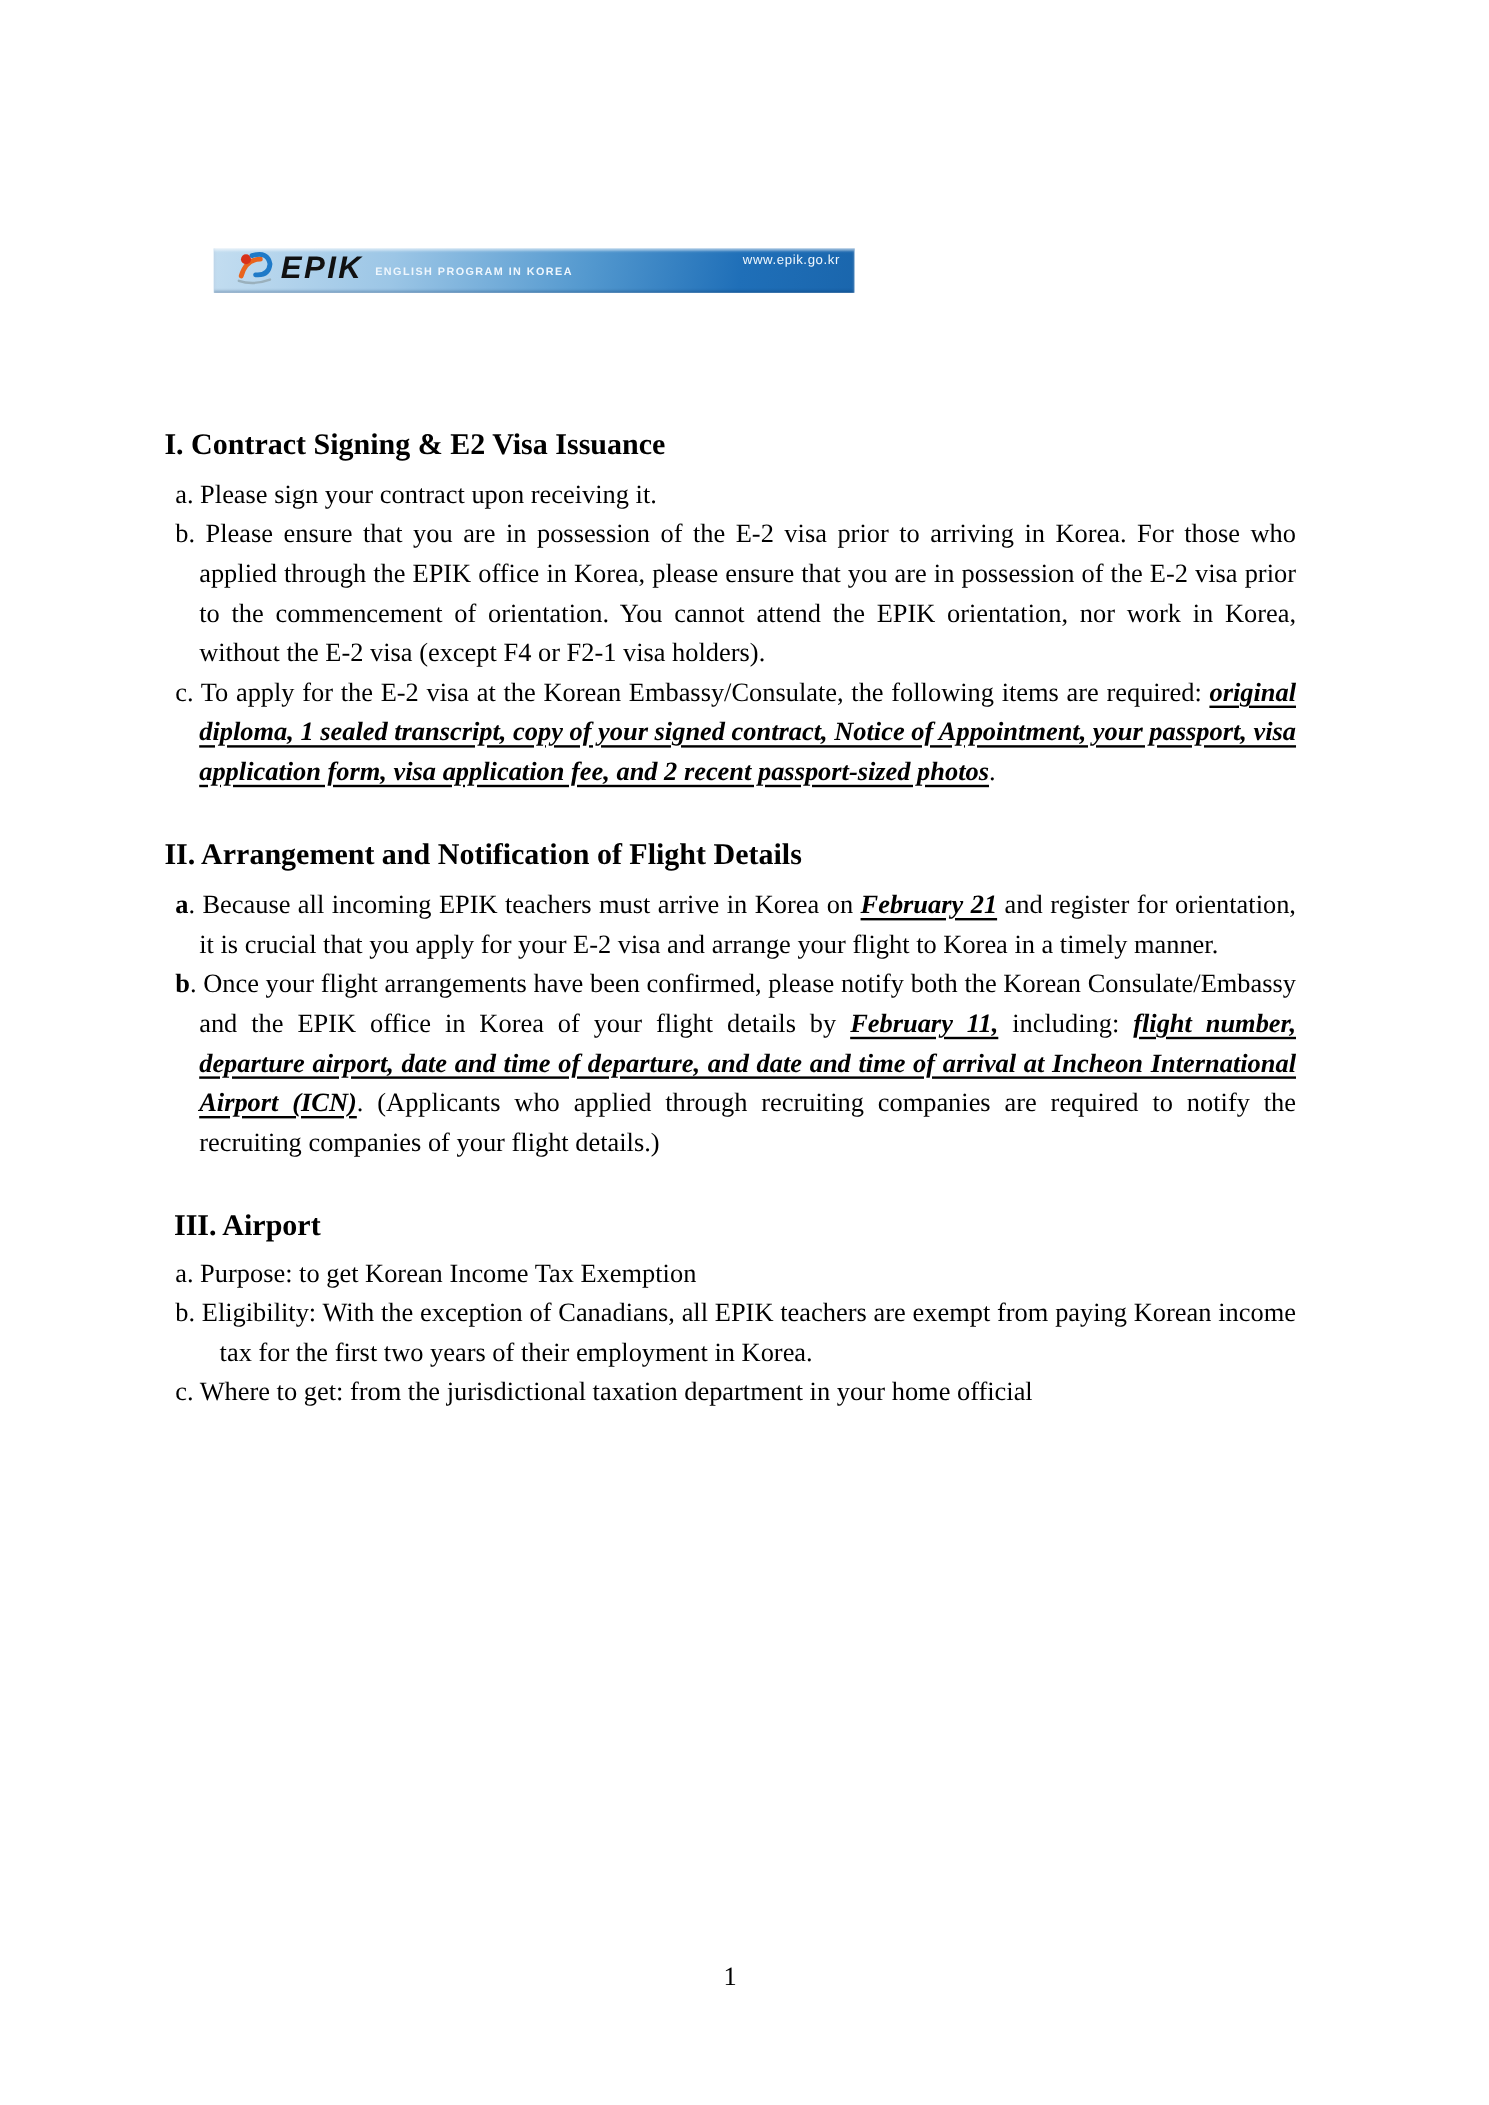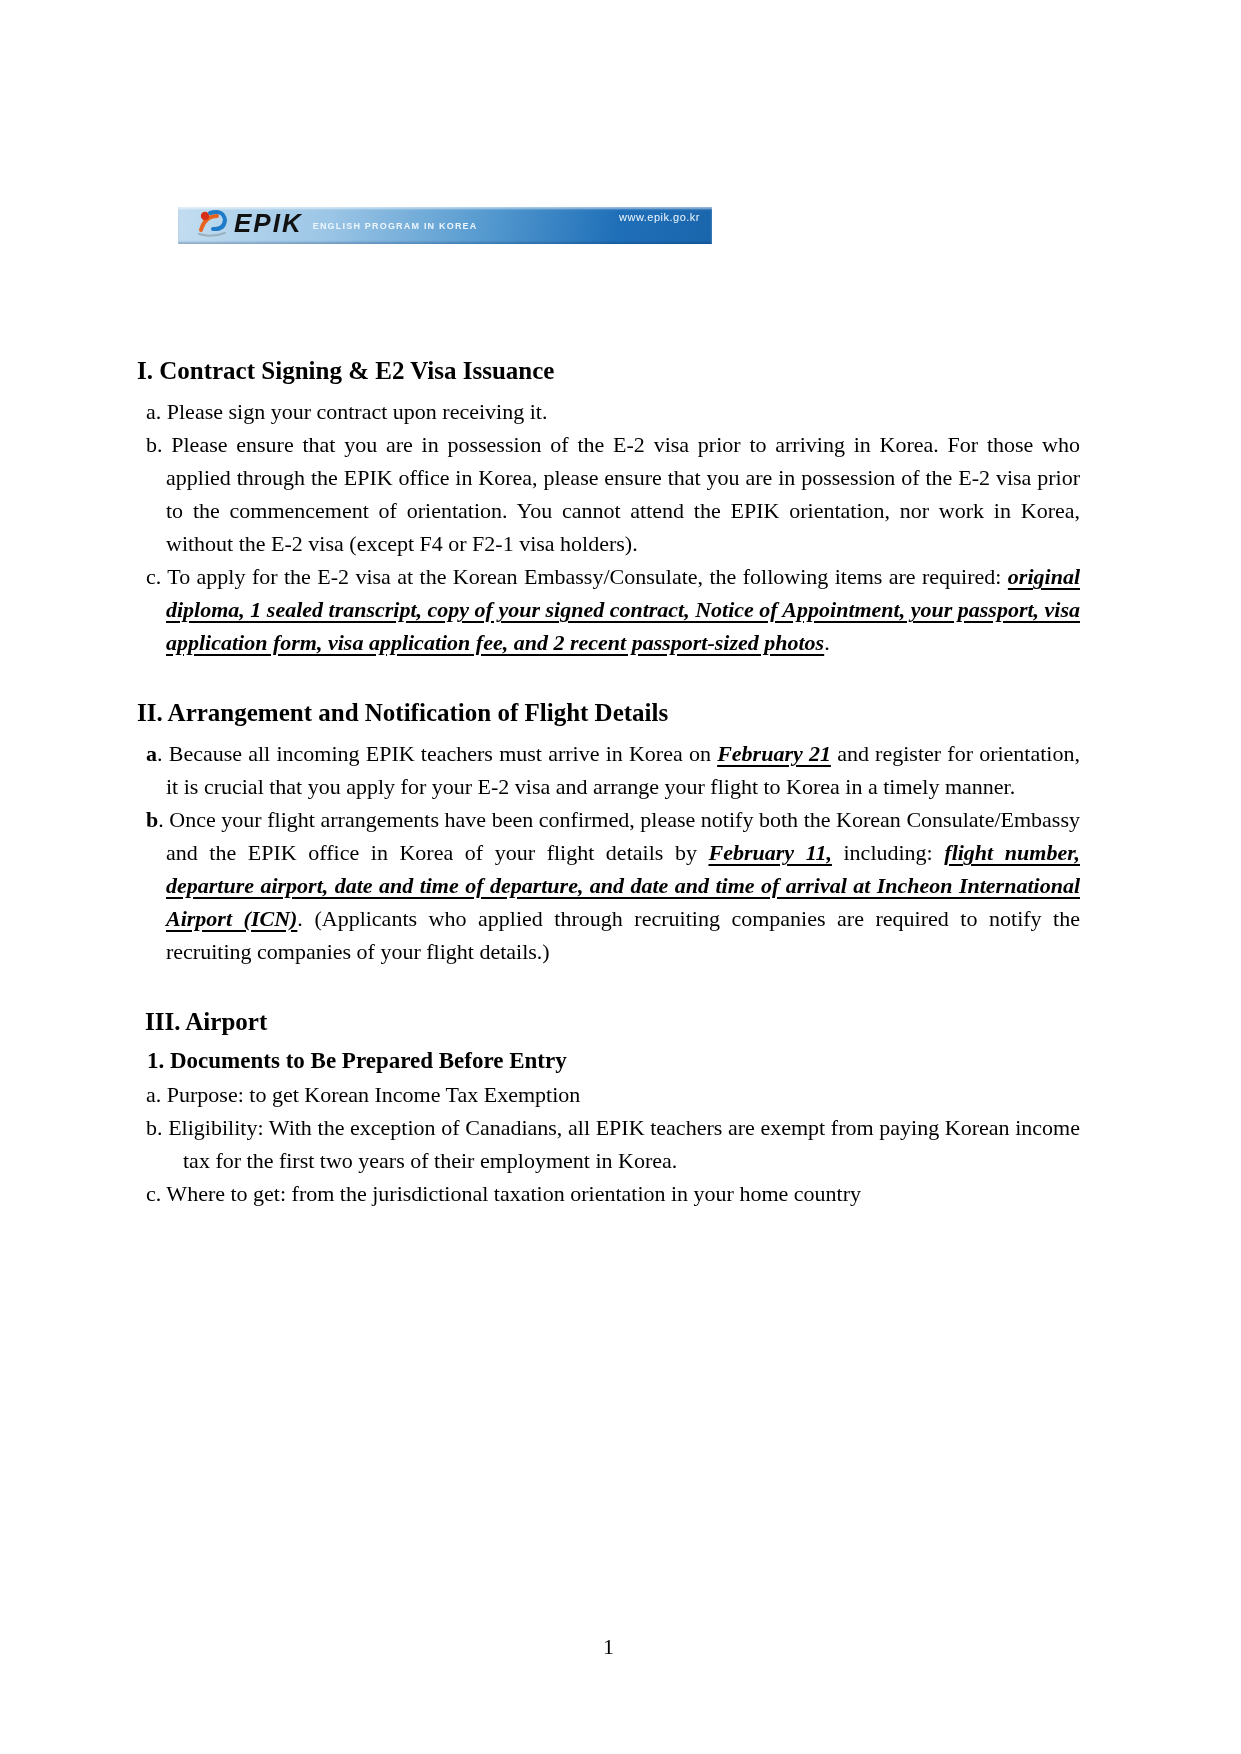--- a/index.html
+++ b/index.html
@@ -94,21 +94,20 @@
       <div class="heading h1">I. Contract Signing &amp; E2 Visa Issuance</div>
       <p class="item ind-a"><span class="seg-n">a. Please sign your contract upon receiving it.</span></p>
       <p class="item ind-a"><span class="seg-n">b. Please ensure that you are in possession of the E-2 visa prior to arriving in Korea. For those who applied through the EPIK office in Korea, please ensure that you are in possession of the E-2 visa prior to the commencement of orientation. You cannot attend the EPIK orientation, nor work in Korea, without the E-2 visa (except F4 or F2-1 visa holders).</span></p>
       <p class="item ind-a"><span class="seg-n">c. To apply for the E-2 visa at the Korean Embassy/Consulate, the following items are required: </span><span class="seg-biu">original diploma, 1 sealed transcript, copy of your signed contract, Notice of Appointment, your passport, visa application form, visa application fee, and 2 recent passport-sized photos</span><span class="seg-n">.</span></p>
       <div class="spacer"></div>
       <div class="heading h1">II. Arrangement and Notification of Flight Details</div>
       <p class="item ind-a"><span class="seg-b">a</span><span class="seg-n">. Because all incoming EPIK teachers must arrive in Korea on </span><span class="seg-biu">February 21</span><span class="seg-n"> and register for orientation, it is crucial that you apply for your E-2 visa and arrange your flight to Korea in a timely manner.</span></p>
       <p class="item ind-a"><span class="seg-b">b</span><span class="seg-n">. Once your flight arrangements have been confirmed, please notify both the Korean Consulate/Embassy and the EPIK office in Korea of your flight details by </span><span class="seg-biu">February 11,</span><span class="seg-n"> including: </span><span class="seg-biu">flight number, departure airport, date and time of departure, and date and time of arrival at Incheon International Airport (ICN)</span><span class="seg-n">. (Applicants who applied through recruiting companies are required to notify the recruiting companies of your flight details.)</span></p>
       <div class="spacer"></div>
       <div class="heading h1b">III. Airport</div>
-      <div class="heading h2">1. Documents to Be Prepared Before Entry</div>
       <p class="item ind-a"><span class="seg-n">a. Purpose: to get Korean Income Tax Exemption</span></p>
       <p class="item ind-b"><span class="seg-n">b. Eligibility: With the exception of Canadians, all EPIK teachers are exempt from paying Korean income tax for the first two years of their employment in Korea.</span></p>
-      <p class="item ind-a"><span class="seg-n">c. Where to get: from the jurisdictional taxation orientation in your home country</span></p>
+      <p class="item ind-a"><span class="seg-n">c. Where to get: from the jurisdictional taxation department in your home official</span></p>
     </div>
 
   <div class="page-number">1</div>
 
 </div>
 
 </body></html>

